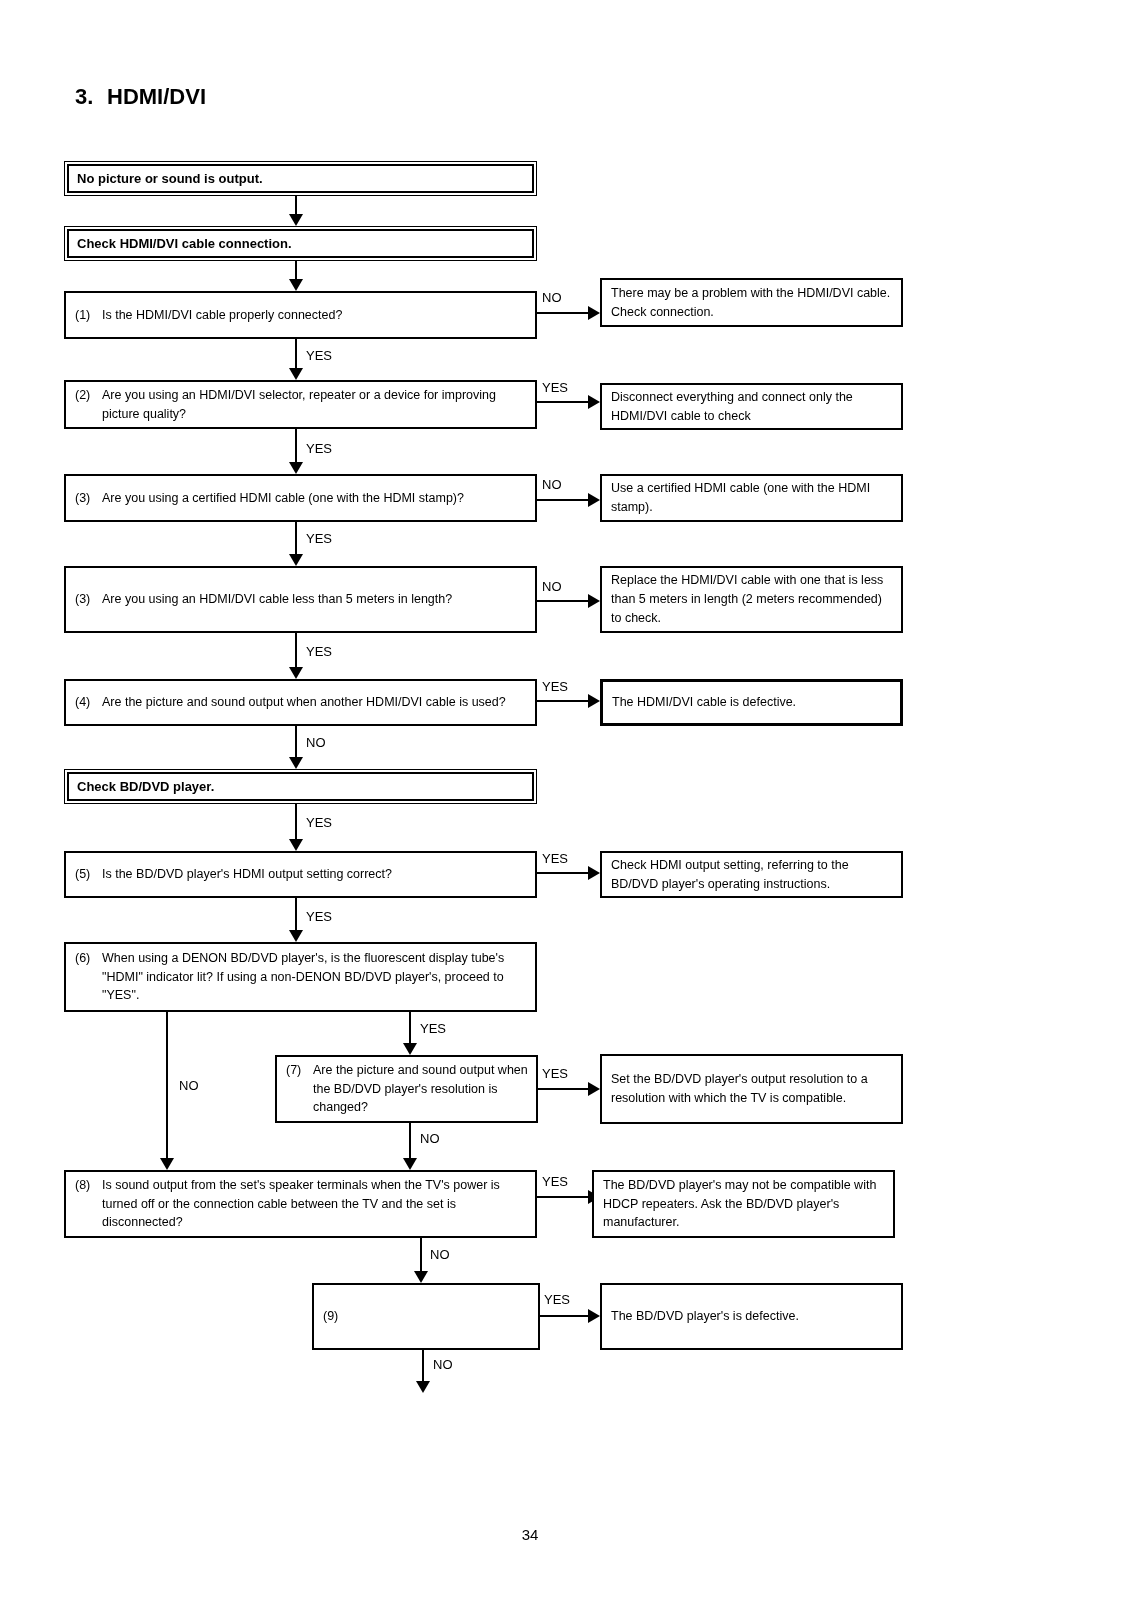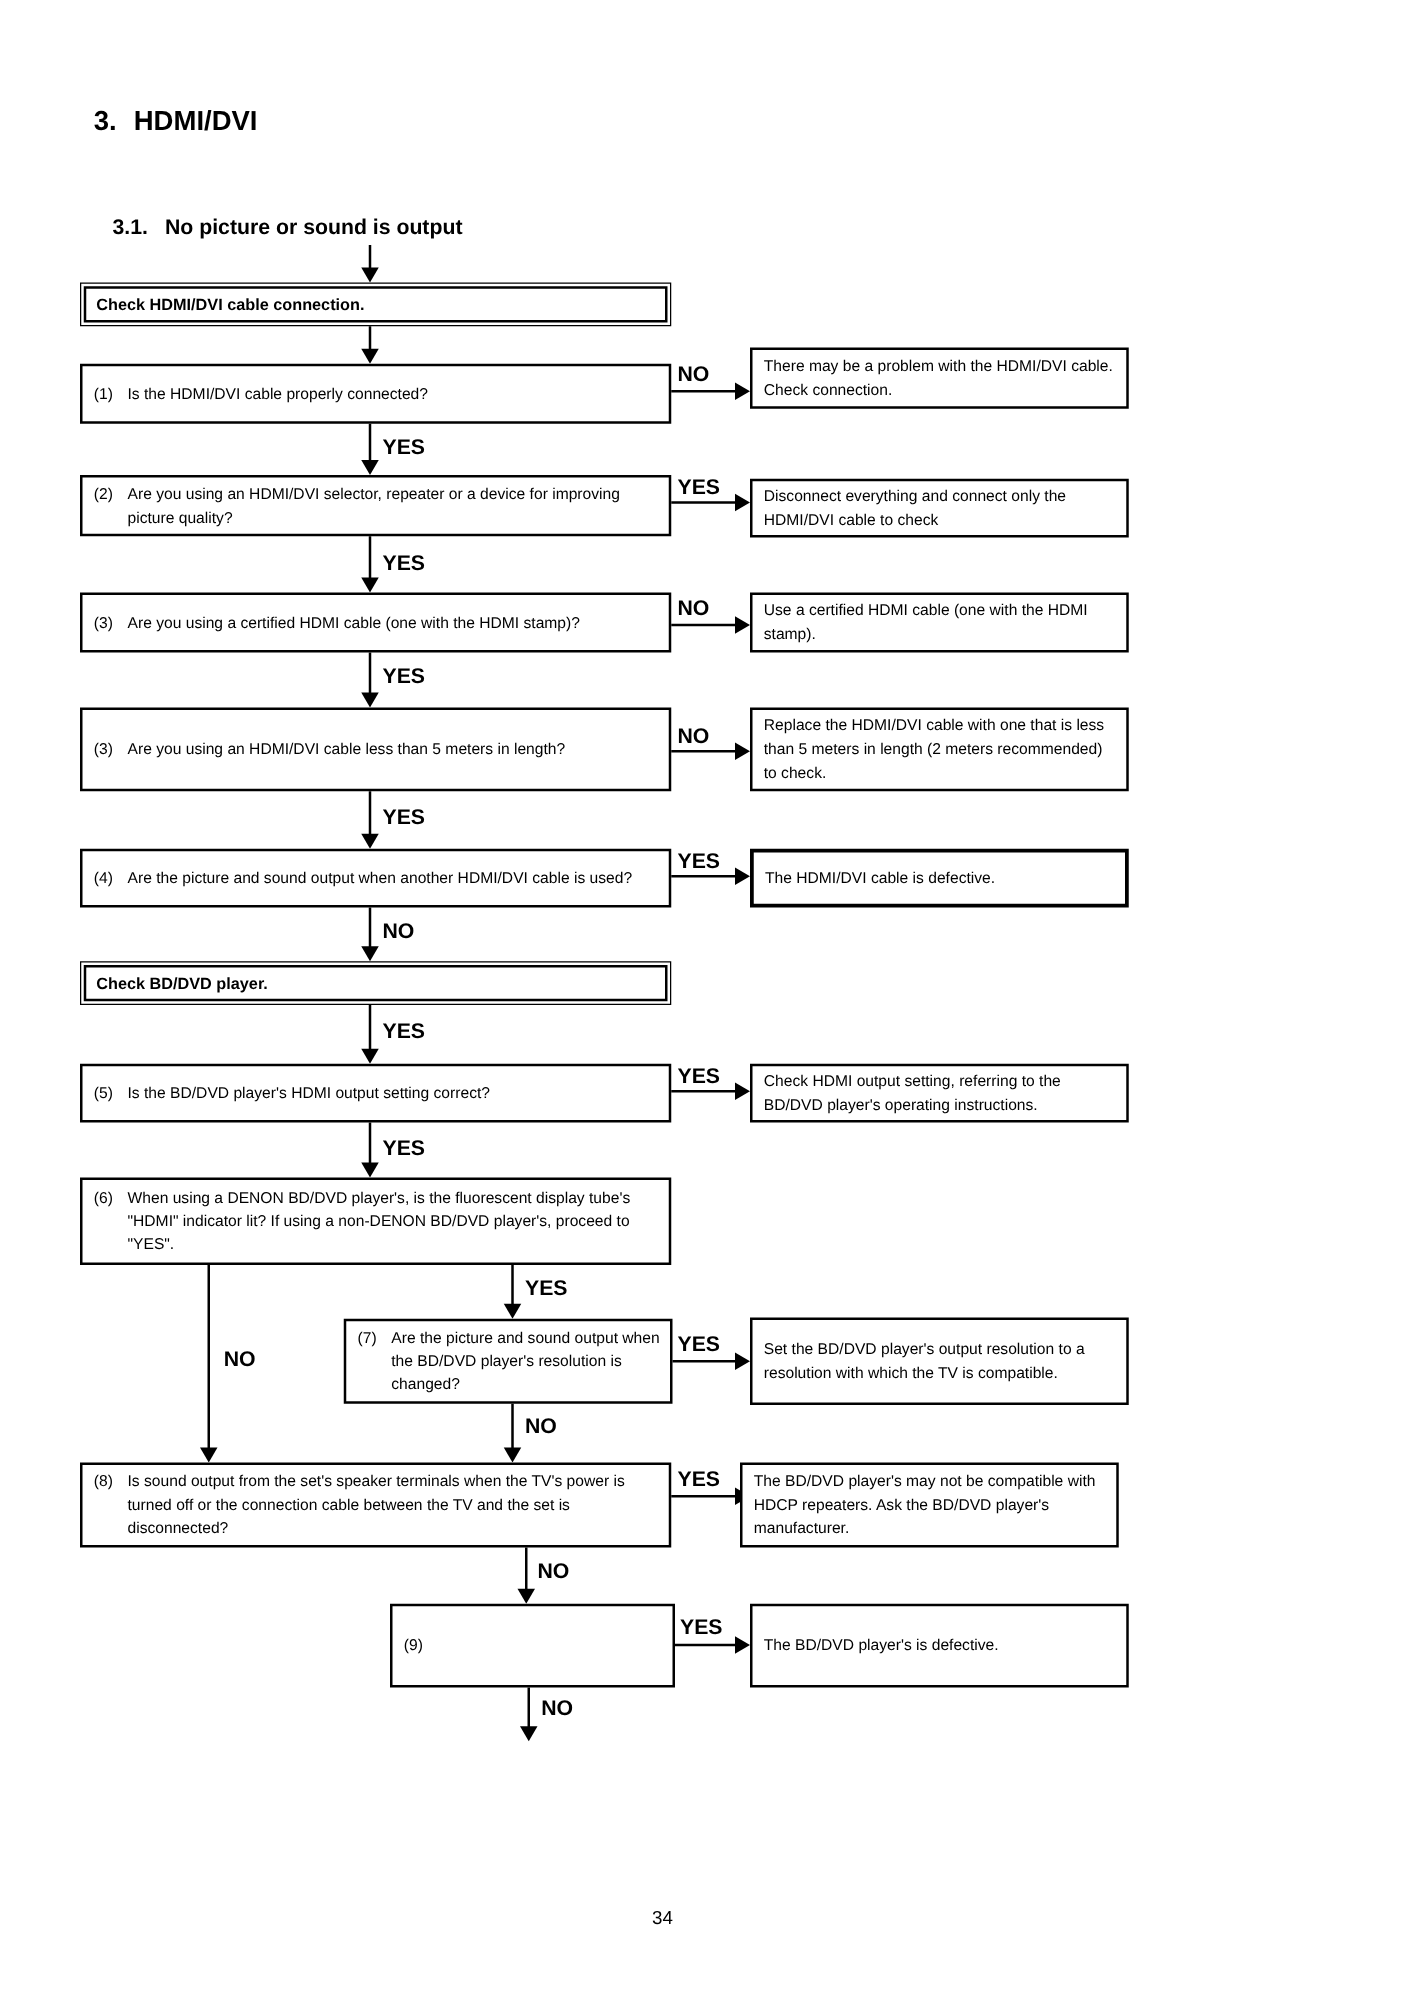--- a/index.html
+++ b/index.html
@@ -19,35 +19,38 @@
   .qtext{flex:1;padding-right:6px;}
   .rbox{position:absolute;box-sizing:border-box;border:2px solid #000;background:#fff;
         display:flex;align-items:center;font-size:12.5px;line-height:1.5;padding:0 9px;}
   .rbox.thick{border-width:3px;}
   .vline{position:absolute;width:2px;background:#000;}
   .vhead{position:absolute;width:0;height:0;border-left:7px solid transparent;
          border-right:7px solid transparent;border-top:12px solid #000;}
   .hline{position:absolute;height:2px;background:#000;}
   .hhead{position:absolute;width:0;height:0;border-top:7px solid transparent;
          border-bottom:7px solid transparent;border-left:12px solid #000;}
-  .blabel{position:absolute;font-weight:bold;font-size:17px;}
+  .blabel{position:absolute;font-weight:normal;font-size:13px;}
   .pagenum{position:absolute;left:500px;top:1526px;width:60px;text-align:center;font-size:15px;}
 </style>
 </head>
 <body>
 
 <div class="page">
 
   <div class="h1">
     <span class="num">3.</span><span>HDMI/DVI</span>
   </div>
   <div class="h2">
     <span class="num">3.1.</span><span>No picture or sound is output</span>
   </div>
 
+  <div class="sbox" style="left:64px;top:161px;width:473px;height:35px">
+    <div class="sbox-inner">No picture or sound is output.</div>
+  </div>
   <div class="vline" style="left:295px;top:196px;height:19px"></div>
   <div class="vhead" style="left:289px;top:214px"></div>
 
   <div class="sbox" style="left:64px;top:226px;width:473px;height:35px">
     <div class="sbox-inner">Check HDMI/DVI cable connection.</div>
   </div>
   <div class="vline" style="left:295px;top:261px;height:19px"></div>
   <div class="vhead" style="left:289px;top:279px"></div>
 
   <div class="qbox" style="left:64px;top:291px;width:473px;height:48px">

